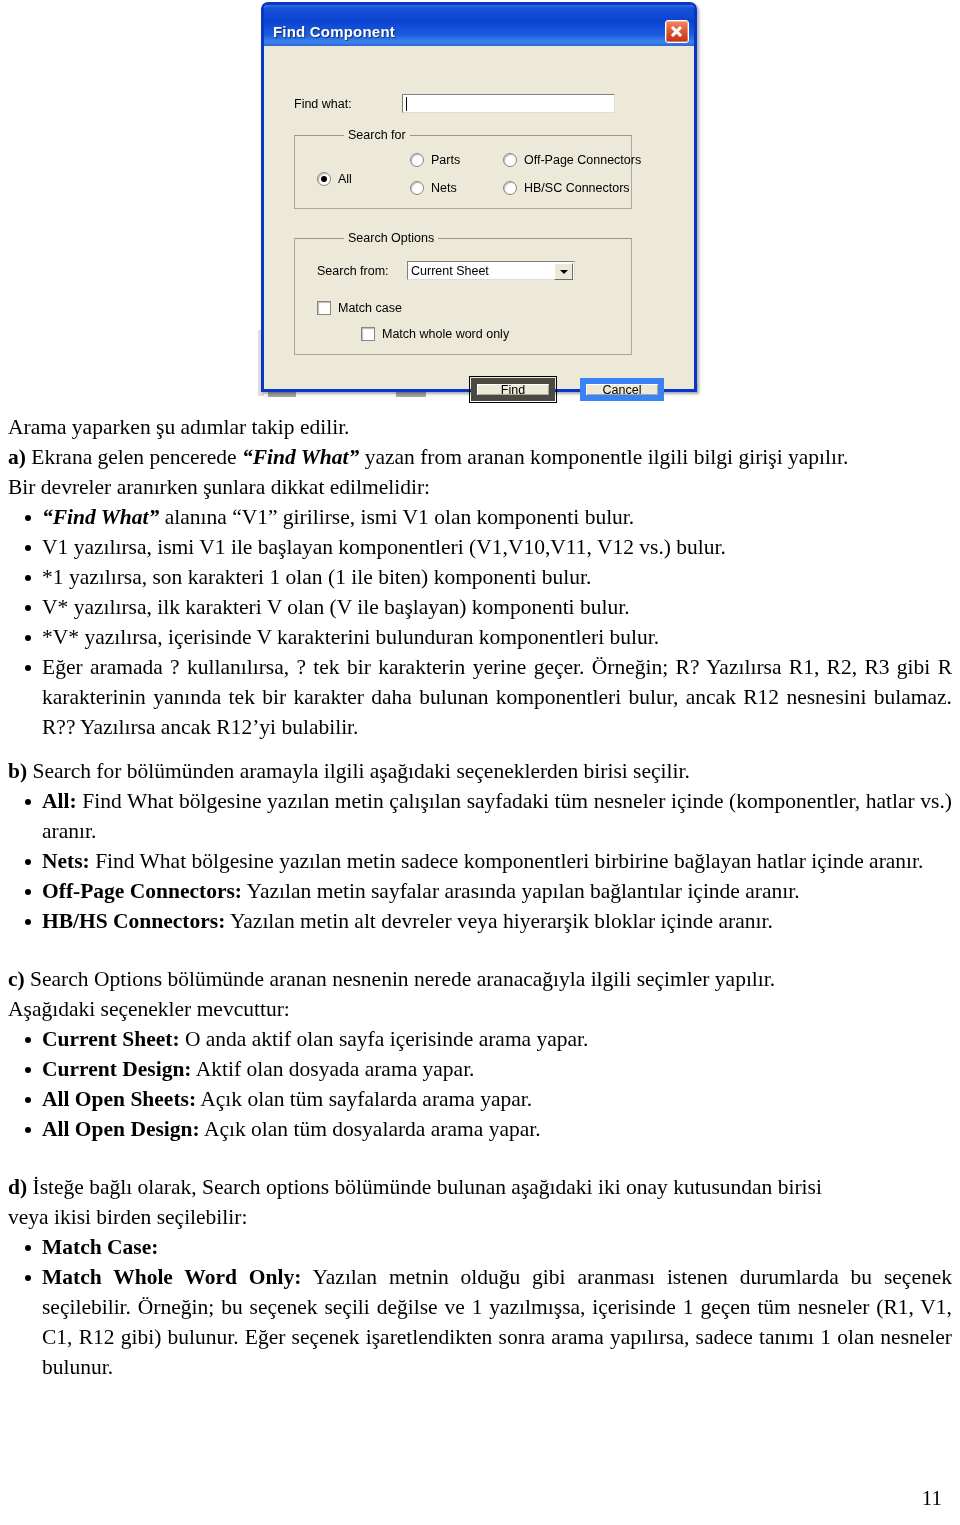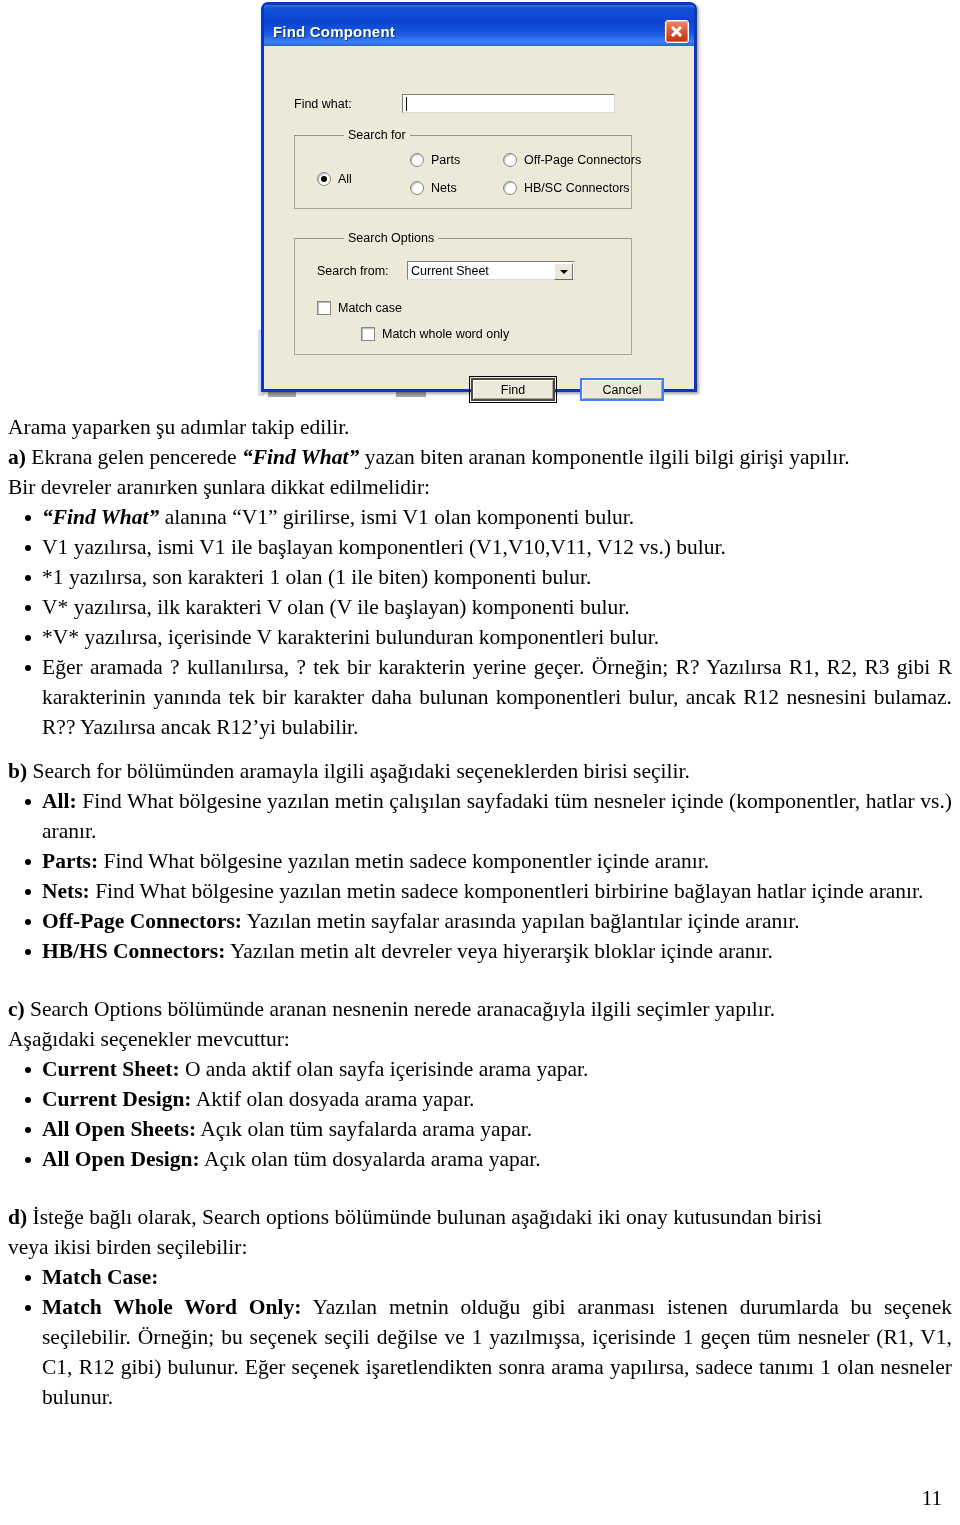--- a/index.html
+++ b/index.html
@@ -216,21 +216,21 @@
     border-right: 4px solid transparent;
     border-top: 4px solid #000;
   }
   .c-case  { left: 22px; top: 62px; }
   .c-whole { left: 22px; top: 88px; padding-left: 44px; }
 
   .btn {
     position: absolute;
     width: 84px; height: 23px;
     background: #ece9d8;
-    border: 2px solid #3b82f6;
+    border: 6px solid #3b82f6;
     box-shadow: inset 1px 1px 0 #fff, inset -1px -1px 0 #aca899;
     font-family: "Liberation Sans", sans-serif;
     font-size: 12.5px;
     display: flex; align-items: center; justify-content: center;
     box-sizing: border-box;
   }
   .btn.default { outline: 1px solid #000; outline-offset: 1px; border-color:#4a4a42; }
   .btn-find   { left: 207px; top: 332px; }
   .btn-cancel { left: 316px; top: 332px; }
 
@@ -364,40 +364,39 @@
       <div class="btn btn-cancel">Cancel</div>
 
     </div>
   </div>
 </div>
 
 <div class="doc">
 
   <p class="lead">Arama yaparken şu adımlar takip edilir.</p>
 
-  <p class="p-just"><span class="b">a)</span><span> Ekrana gelen pencerede </span><span class="bi">“Find What”</span><span> yazan biten aranan komponentle ilgili bilgi girişi yapılır.</span></p>
+  <p class="p-just"><span class="b">a)</span><span> Ekrana gelen pencerede </span><span class="bi">“Find What”</span><span> yazan from aranan komponentle ilgili bilgi girişi yapılır.</span></p>
 
   <p>Bir devreler aranırken şunlara dikkat edilmelidir:</p>
 
   <ul class="bullets">
     <li><span class="bi">“Find What”</span><span> alanına “V1” girilirse, ismi V1 olan komponenti bulur.</span></li>
     <li><span>V1 yazılırsa, ismi V1 ile başlayan komponentleri (V1,V10,V11, V12 vs.) bulur.</span></li>
     <li><span>*1 yazılırsa, son karakteri 1 olan (1 ile biten) komponenti bulur.</span></li>
     <li><span>V* yazılırsa, ilk karakteri V olan (V ile başlayan) komponenti bulur.</span></li>
     <li><span>*V* yazılırsa, içerisinde V karakterini bulunduran komponentleri bulur.</span></li>
     <li><span>Eğer aramada ? kullanılırsa, ? tek bir karakterin yerine geçer. Örneğin; R? Yazılırsa R1, R2, R3 gibi R karakterinin yanında tek bir karakter daha bulunan komponentleri bulur, ancak R12 nesnesini bulamaz. R?? Yazılırsa ancak R12’yi bulabilir.</span></li>
   </ul>
 
   <div class="spacer-sm"></div>
 
   <p class="p-just"><span class="b">b)</span><span> Search for bölümünden aramayla ilgili aşağıdaki seçeneklerden birisi seçilir.</span></p>
 
   <ul class="bullets">
     <li><span class="b">All:</span><span> Find What bölgesine yazılan metin çalışılan sayfadaki tüm nesneler içinde (komponentler, hatlar vs.) aranır.</span></li>
-    <li><span class="b">Parts:</span><span> Find What bölgesine yazılan metin sadece komponentler içinde aranır.</span></li>
     <li><span class="b">Nets:</span><span> Find What bölgesine yazılan metin sadece komponentleri birbirine bağlayan hatlar içinde aranır.</span></li>
     <li><span class="b">Off-Page Connectors:</span><span> Yazılan metin sayfalar arasında yapılan bağlantılar içinde aranır.</span></li>
     <li><span class="b">HB/HS Connectors:</span><span> Yazılan metin alt devreler veya hiyerarşik bloklar içinde aranır.</span></li>
   </ul>
 
   <div class="spacer-md"></div>
 
   <p class="p-just"><span class="b">c)</span><span> Search Options bölümünde aranan nesnenin nerede aranacağıyla ilgili seçimler yapılır.</span></p>
   <p>Aşağıdaki seçenekler mevcuttur:</p>
 

